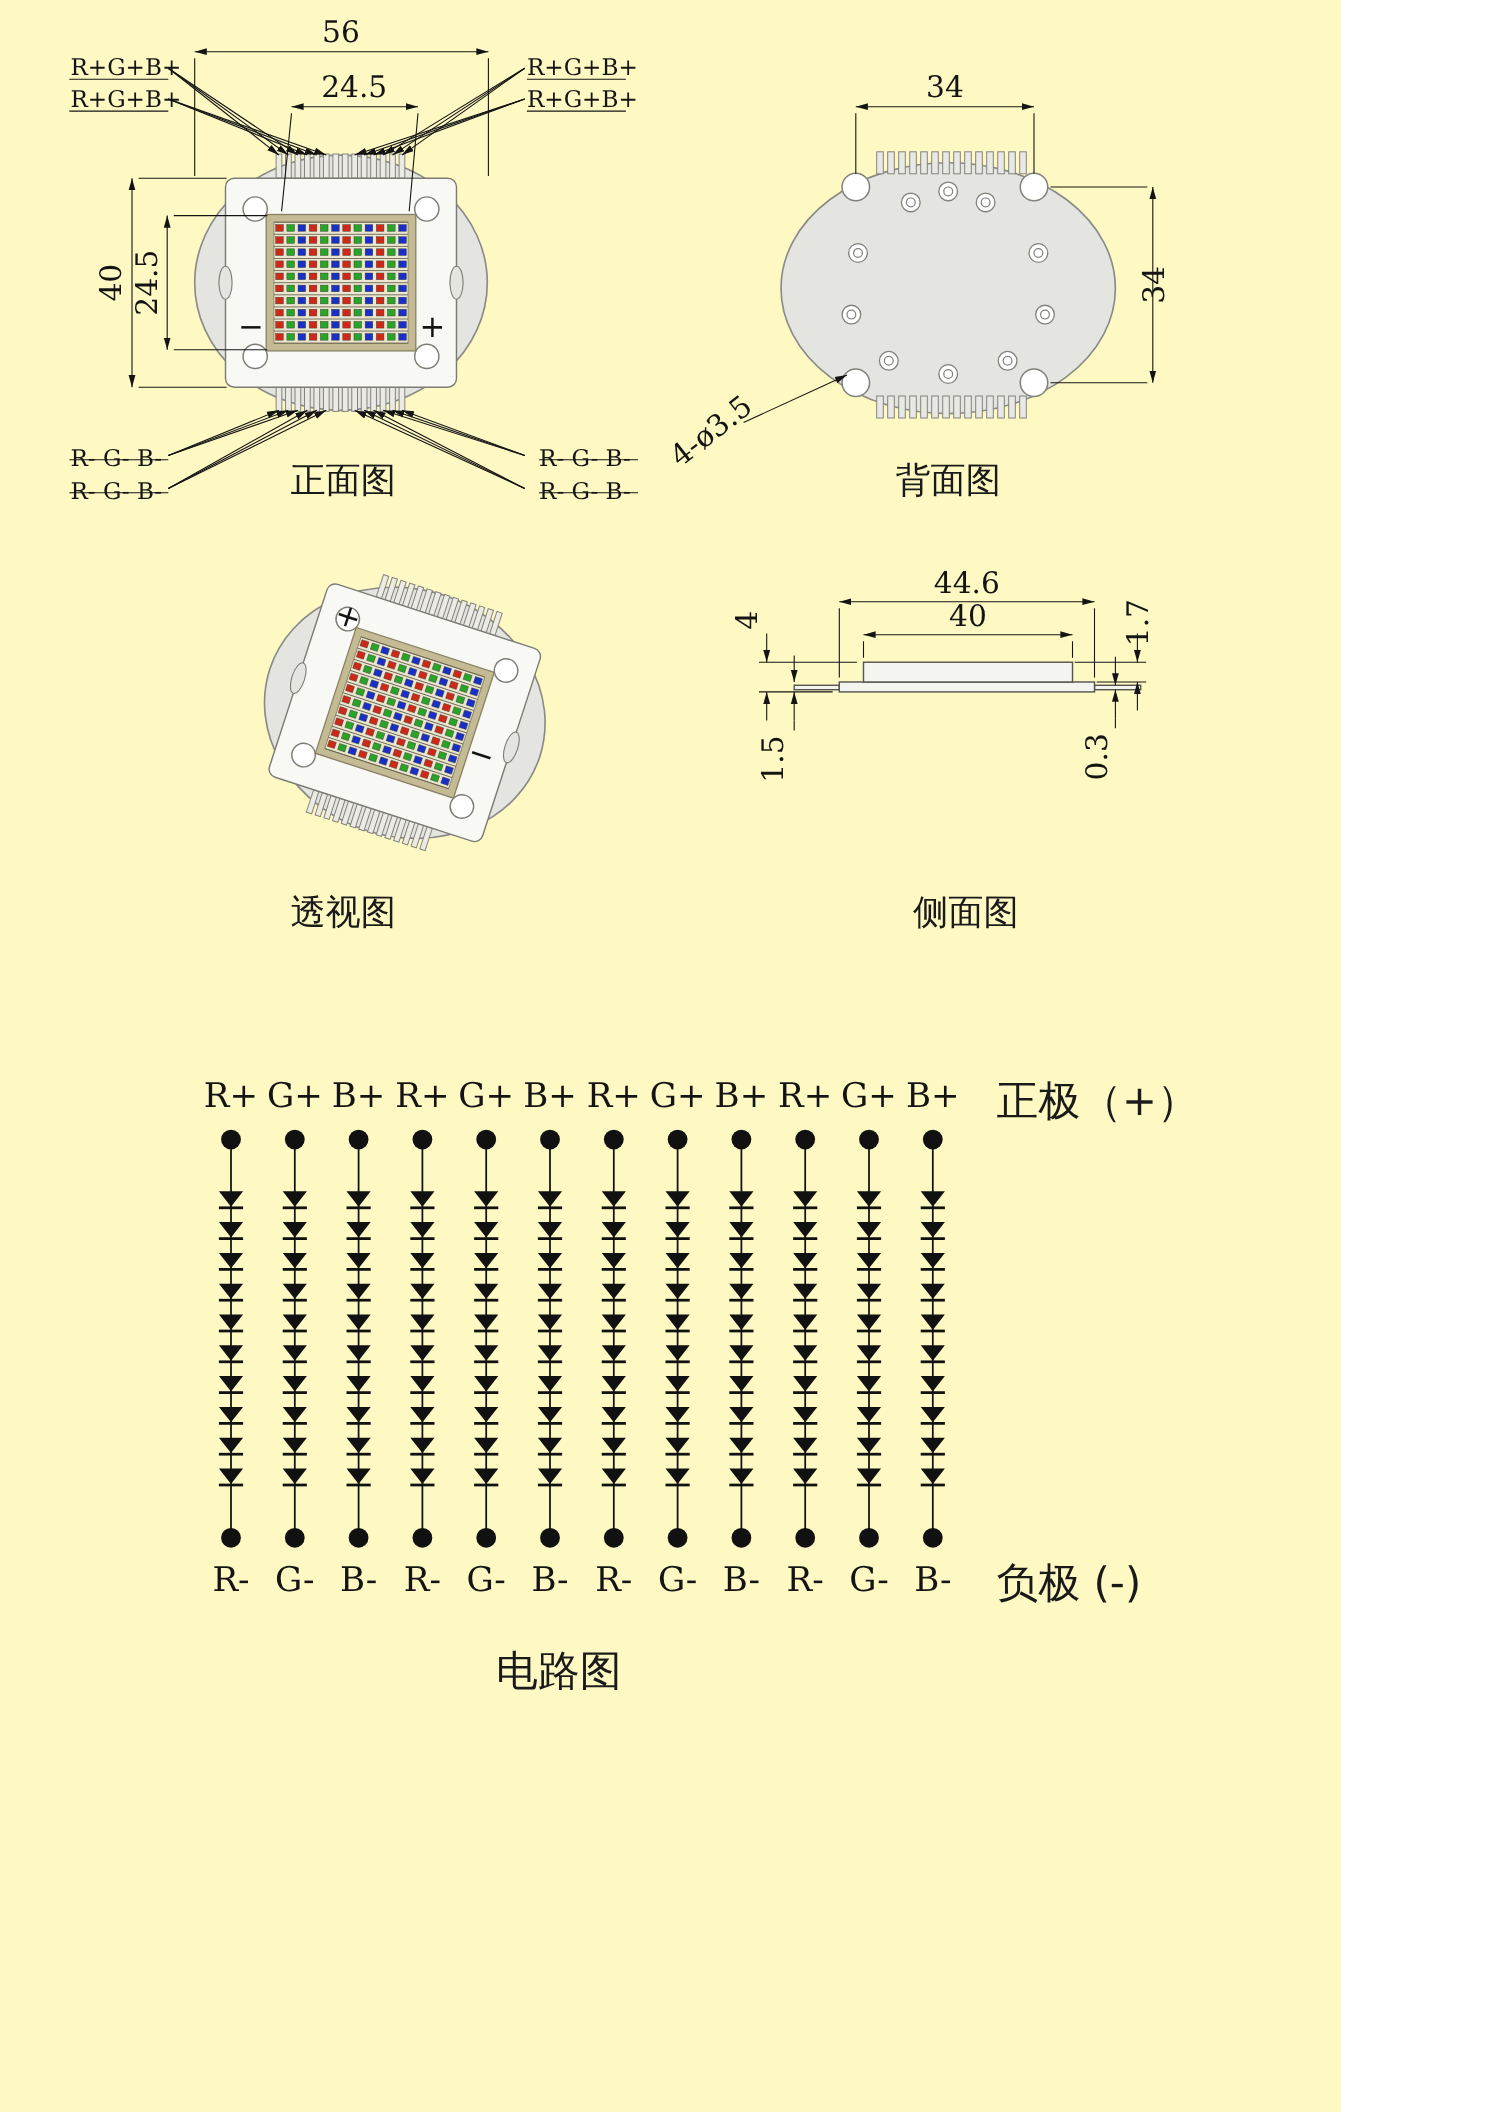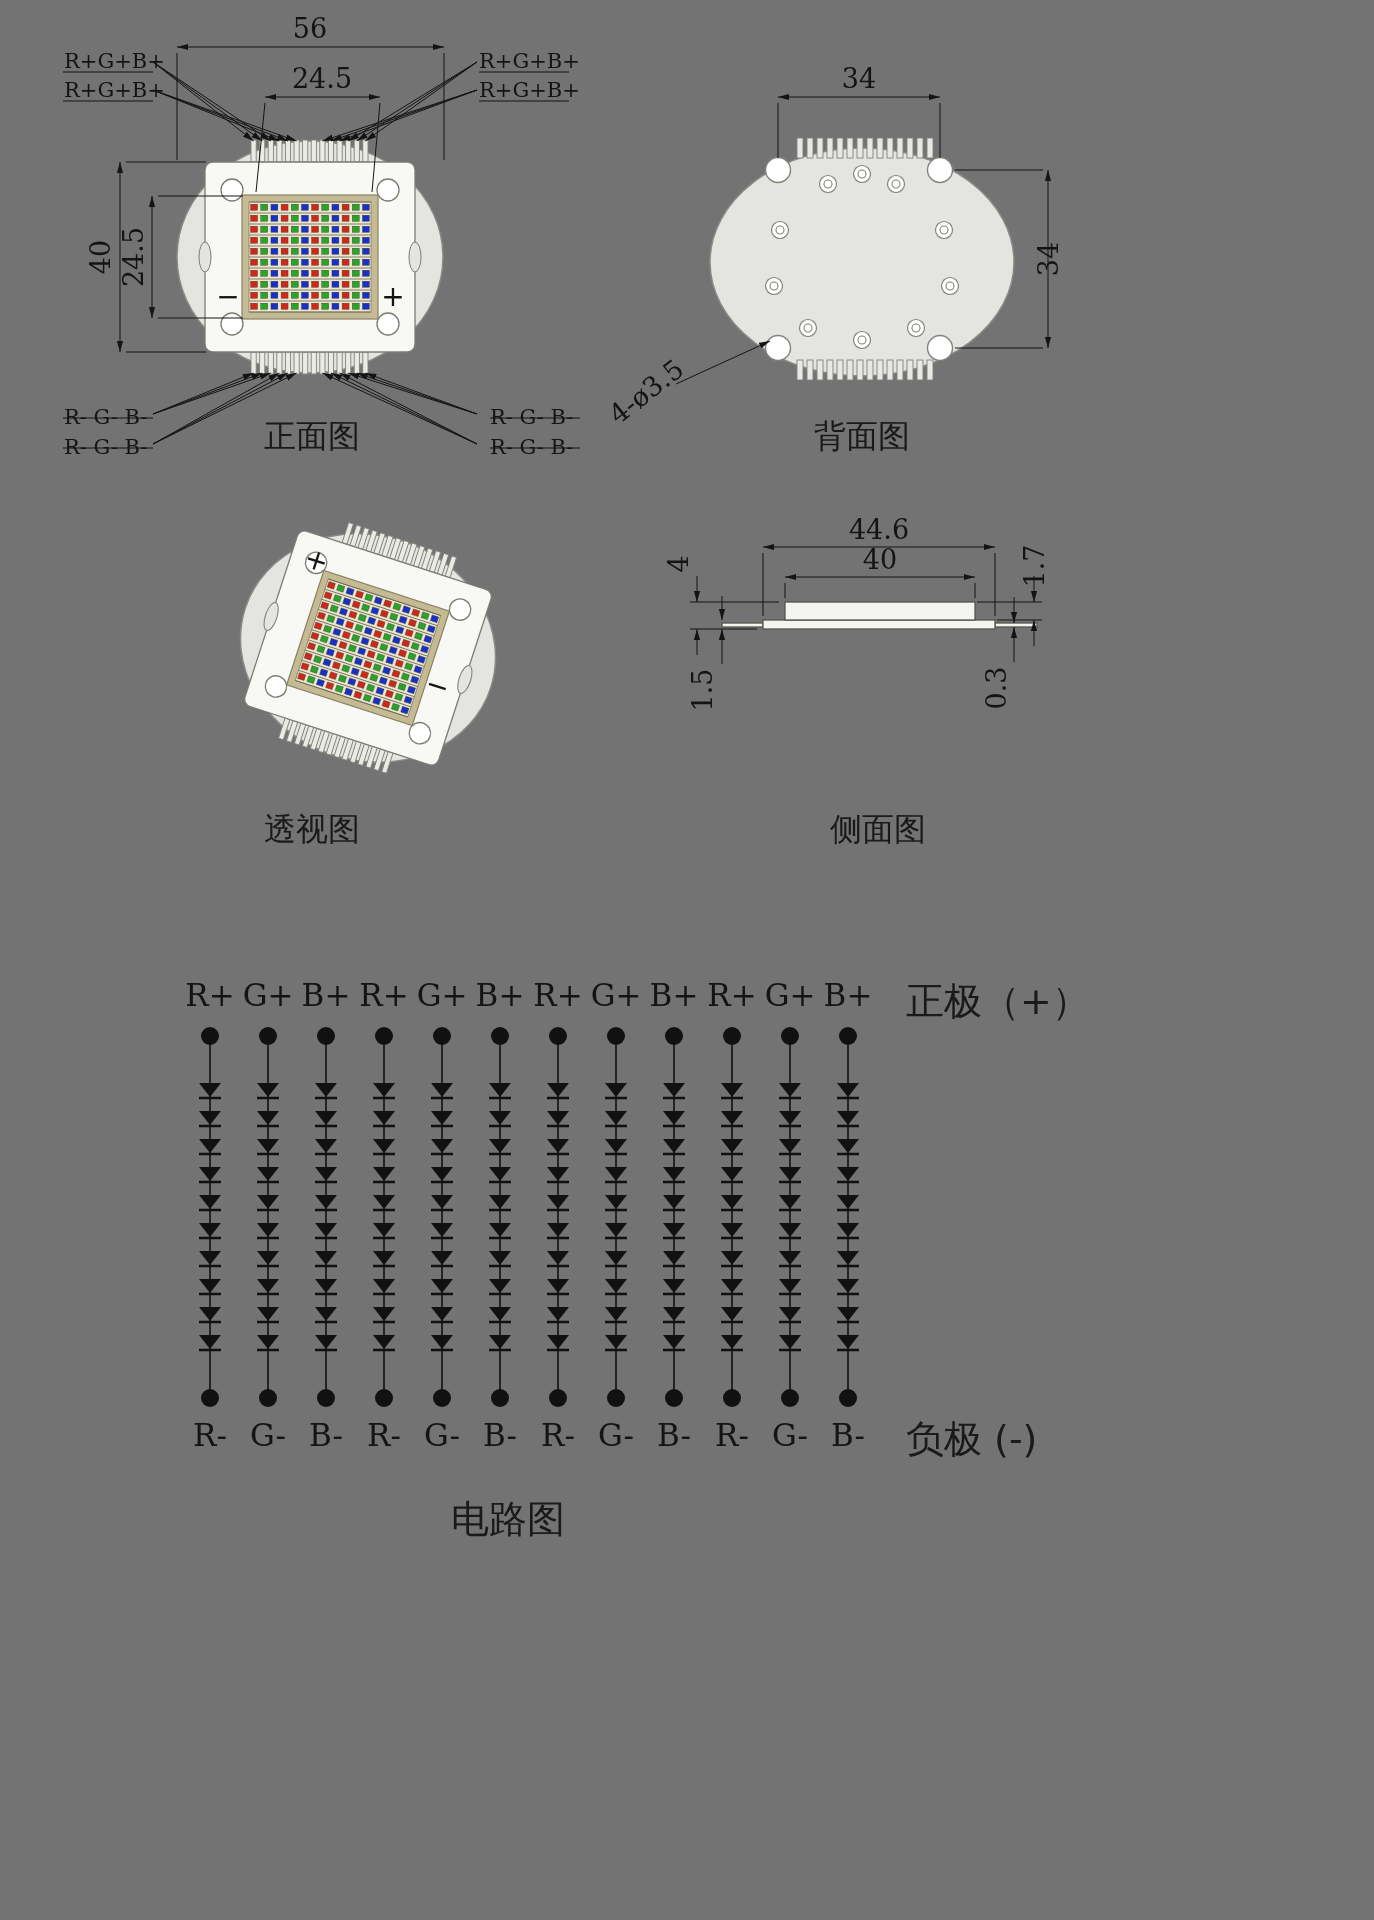--- a/index.html
+++ b/index.html
@@ -1,16 +1,16 @@
 <!DOCTYPE html>
 <html><head>
 <meta charset="utf-8">
 <style>
   html,body{margin:0;padding:0;background:#ffffff;}
-  .page{width:1374px;height:1920px;position:relative;background:#737373;overflow:hidden;}
+  .page{width:1219px;height:1920px;position:relative;background:#fef9c3;overflow:hidden;}
   svg{display:block;}
   text{font-family:"DejaVu Serif","Liberation Serif",serif;fill:#141414;}
   .dim{font-size:27px;}
   .lbl{font-size:21px;}
   .cjk{font-family:"DejaVu Sans","Liberation Sans",sans-serif;}
   .title{font-size:32px;fill:#1a1a1a;}
   .big{font-size:38px;fill:#1a1a1a;}
   .term{font-size:31px;}
   .pol{font-size:28px;font-family:"DejaVu Sans","Liberation Sans",sans-serif;}
 </style>

